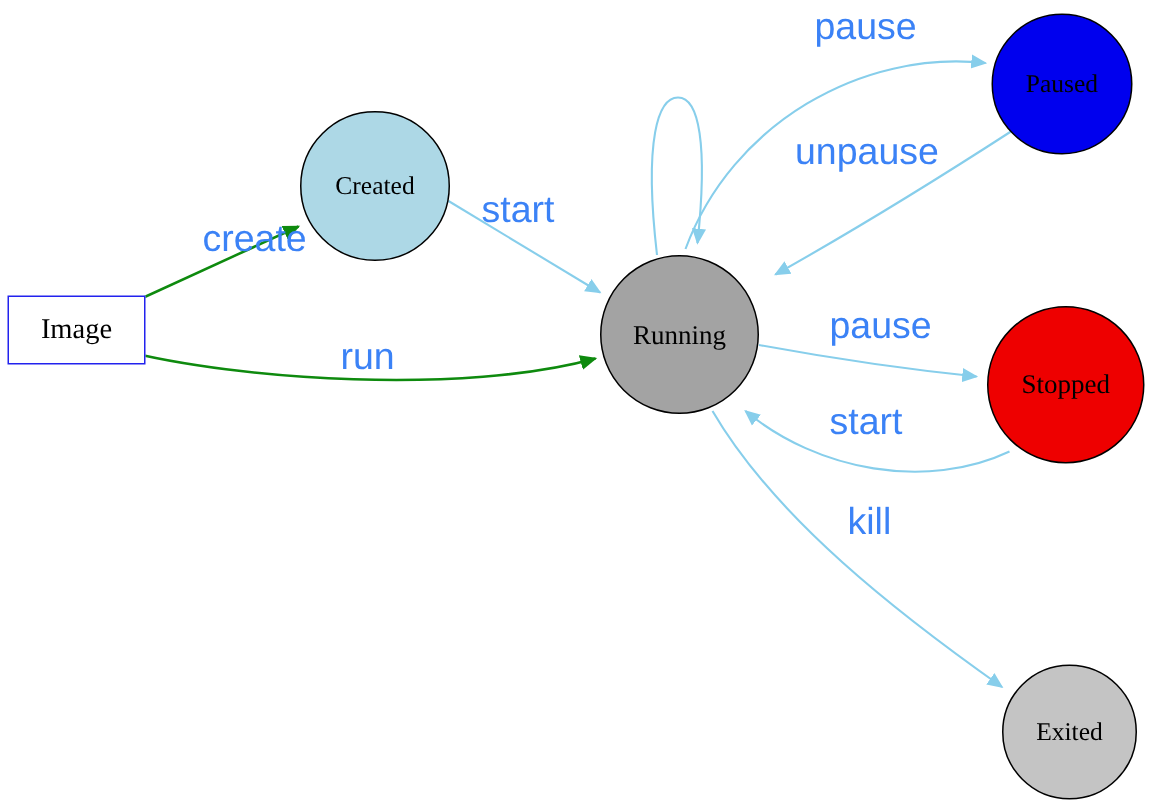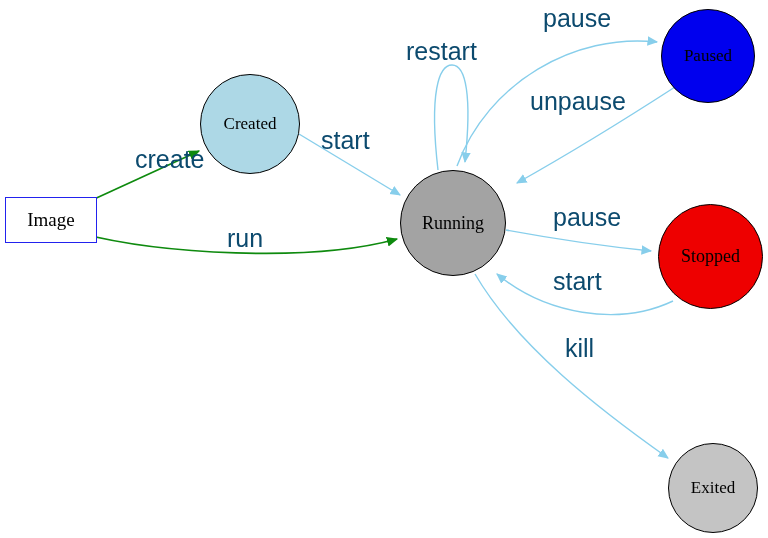--- a/index.html
+++ b/index.html
@@ -13,21 +13,21 @@
   .edge { fill:none; stroke-width:1.4px; }
   .edge.green { stroke-width:1.7px; }
   .node {
     position:absolute; box-sizing:border-box;
     border:1.6px solid #000; border-radius:50%;
     display:flex; align-items:center; justify-content:center;
     font-family:"Liberation Serif", serif; font-size:17px; color:#000;
   }
   .node.rect { border-radius:0; font-size:19px; }
   .elabel {
-    position:absolute; font-size:25px; line-height:1.1; color:#0c4a6e;
+    position:absolute; font-size:25px; line-height:1.1; color:#3b82f6;
     white-space:nowrap;
   }
   
   #n-image   { left:5px;   top:197px; width:92px;  height:46px; }
   #n-created { left:200px; top:74px;  width:100px; height:100px; }
   #n-running { left:400px; top:170px; width:106px; height:106px; font-size:18px; }
   #n-paused  { left:661px; top:9px;   width:94px;  height:94px; }
   #n-stopped { left:658px; top:204px; width:105px; height:105px; font-size:18px; }
   #n-exited  { left:668px; top:443px; width:90px;  height:90px; }
   
@@ -87,20 +87,19 @@
     <span>Stopped</span>
   </div>
 
   <div id="n-exited" class="node" style="background-color: rgb(196, 196, 196);">
     <span>Exited</span>
   </div>
 
   <div id="l-create" class="elabel">create</div>
   <div id="l-run" class="elabel">run</div>
   <div id="l-start1" class="elabel">start</div>
-  <div id="l-restart" class="elabel">restart</div>
   <div id="l-pause" class="elabel">pause</div>
   <div id="l-unpause" class="elabel">unpause</div>
   <div id="l-stop" class="elabel">pause</div>
   <div id="l-start2" class="elabel">start</div>
   <div id="l-kill" class="elabel">kill</div>
 
 </div>
 
 </body></html>

